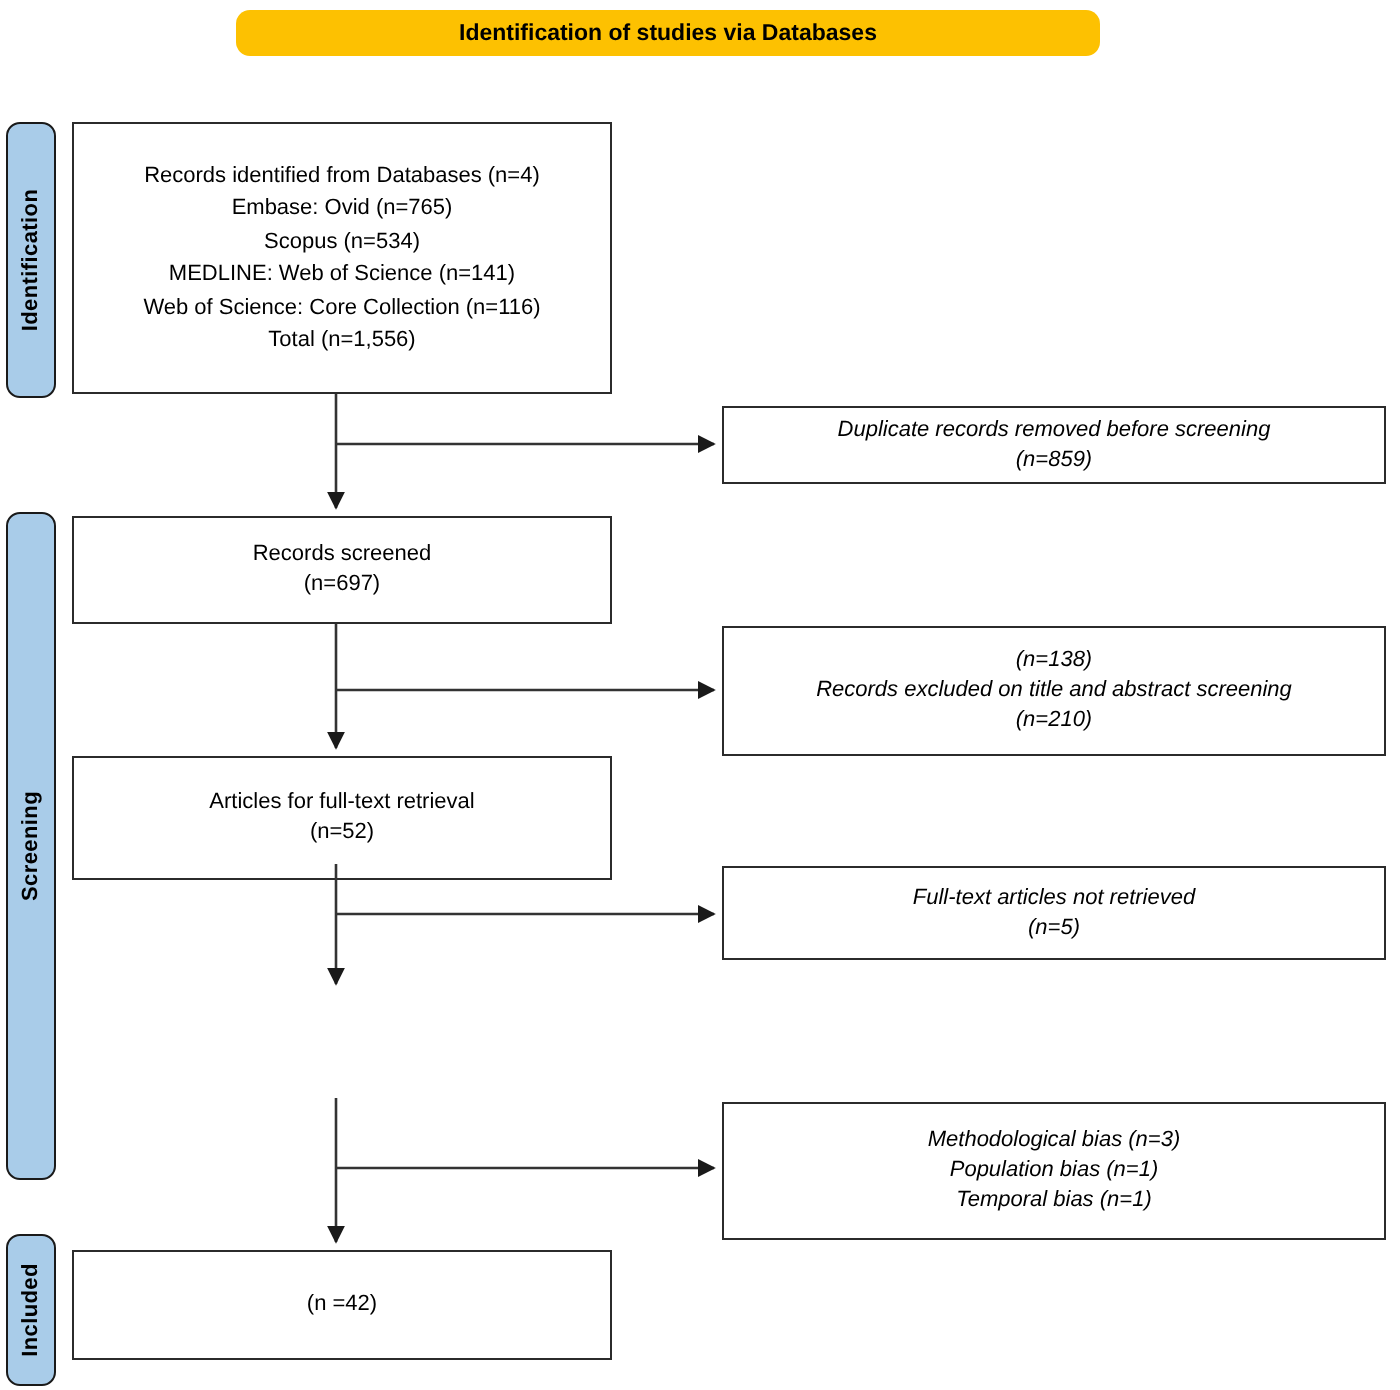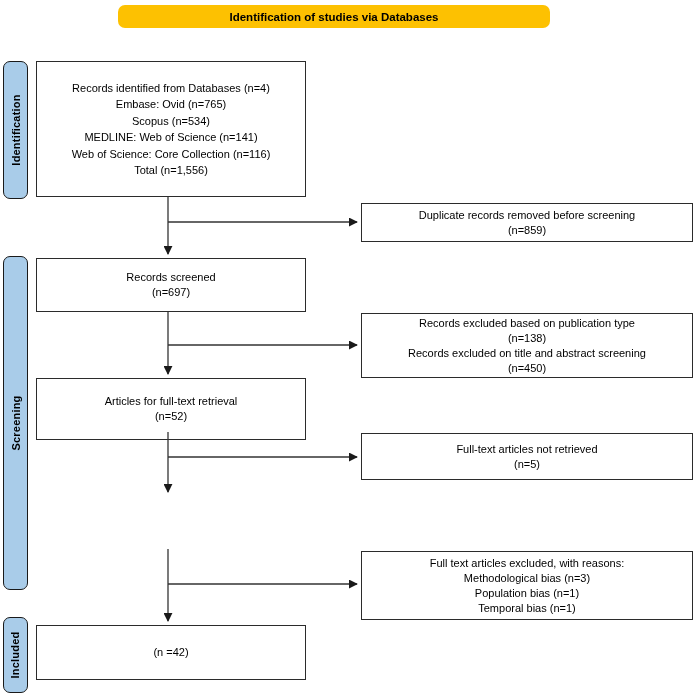--- a/index.html
+++ b/index.html
@@ -20,21 +20,21 @@
   .stage span{
     transform:rotate(-90deg);white-space:nowrap;
     font-size:11px;font-weight:bold;letter-spacing:0.2px;
   }
   .box{
     position:absolute;background:#fff;border:1.5px solid #2b2b2b;box-sizing:border-box;
     display:flex;flex-direction:column;align-items:center;justify-content:center;
     text-align:center;font-size:11px;line-height:15.5px;
   }
   .box.left{left:36px;width:270px;}
-  .box.right{left:361px;width:332px;}
+  .box.right{left:361px;width:332px;font-style:italic;}
   #arrows{position:absolute;left:0;top:0;pointer-events:none;}
 </style>
 </head>
 <body>
 
 <div id="canvas">
 
   <div class="banner" style="background: rgb(253, 193, 1);">
     <span>Identification of studies via Databases</span>
   </div>
@@ -72,33 +72,31 @@
   <div class="box left" style="top:625px;height:55px">
     <div>(n =42)</div>
   </div>
 
   <div class="box right" style="top:203px;height:39px;line-height:14.5px">
     <div>Duplicate records removed before screening</div>
     <div>(n=859)</div>
   </div>
 
   <div class="box right" style="top:313px;height:65px;line-height:15px">
-    <div>Records excluded based on publication type</div>
     <div>(n=138)</div>
     <div>Records excluded on title and abstract screening</div>
-    <div>(n=450)</div>
+    <div>(n=210)</div>
   </div>
 
   <div class="box right" style="top:433px;height:47px;line-height:15px">
     <div>Full-text articles not retrieved</div>
     <div>(n=5)</div>
   </div>
 
   <div class="box right" style="top:551px;height:69px;line-height:15px">
-    <div>Full text articles excluded, with reasons:</div>
     <div>Methodological bias (n=3)</div>
     <div>Population bias (n=1)</div>
     <div>Temporal bias (n=1)</div>
   </div>
 
   <svg id="arrows" width="700" height="695" viewBox="0 0 700 695">
     <defs>
       <marker id="ah" viewBox="0 0 10 10" refX="9" refY="5" markerWidth="9" markerHeight="9" orient="auto" markerUnits="userSpaceOnUse">
         <path d="M0,0 L10,5 L0,10 z" fill="#1a1a1a"></path>
       </marker>

